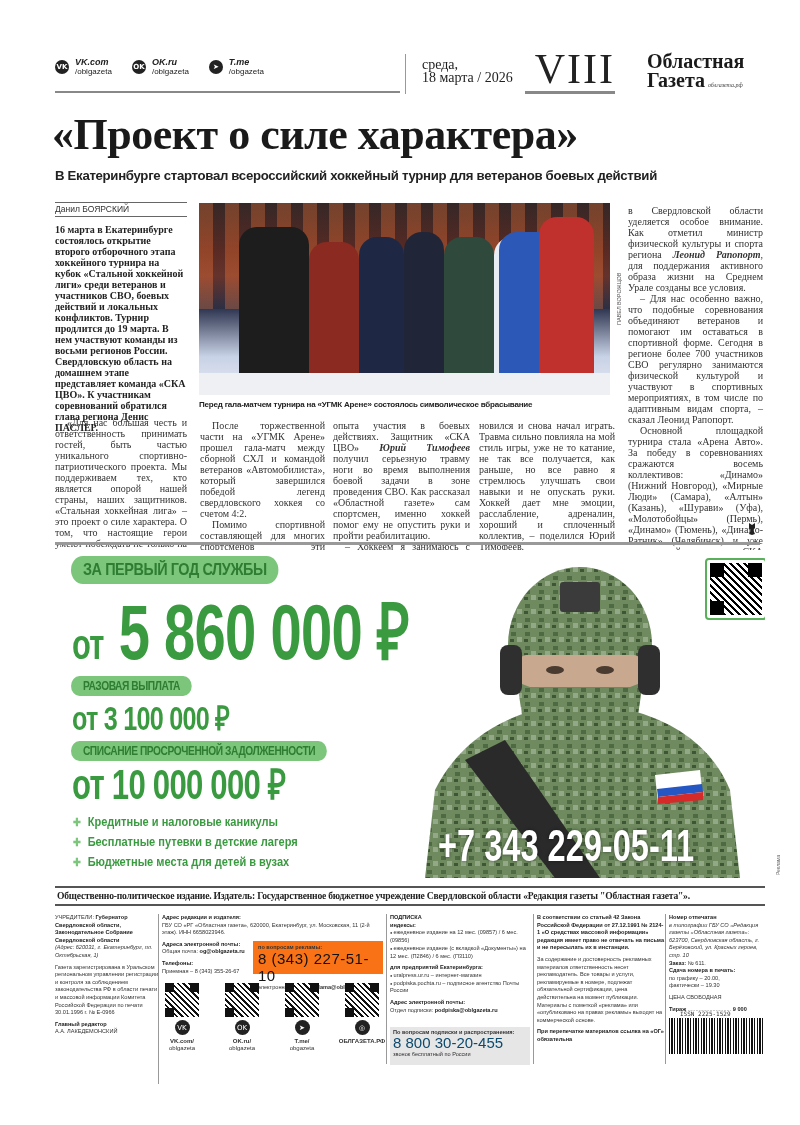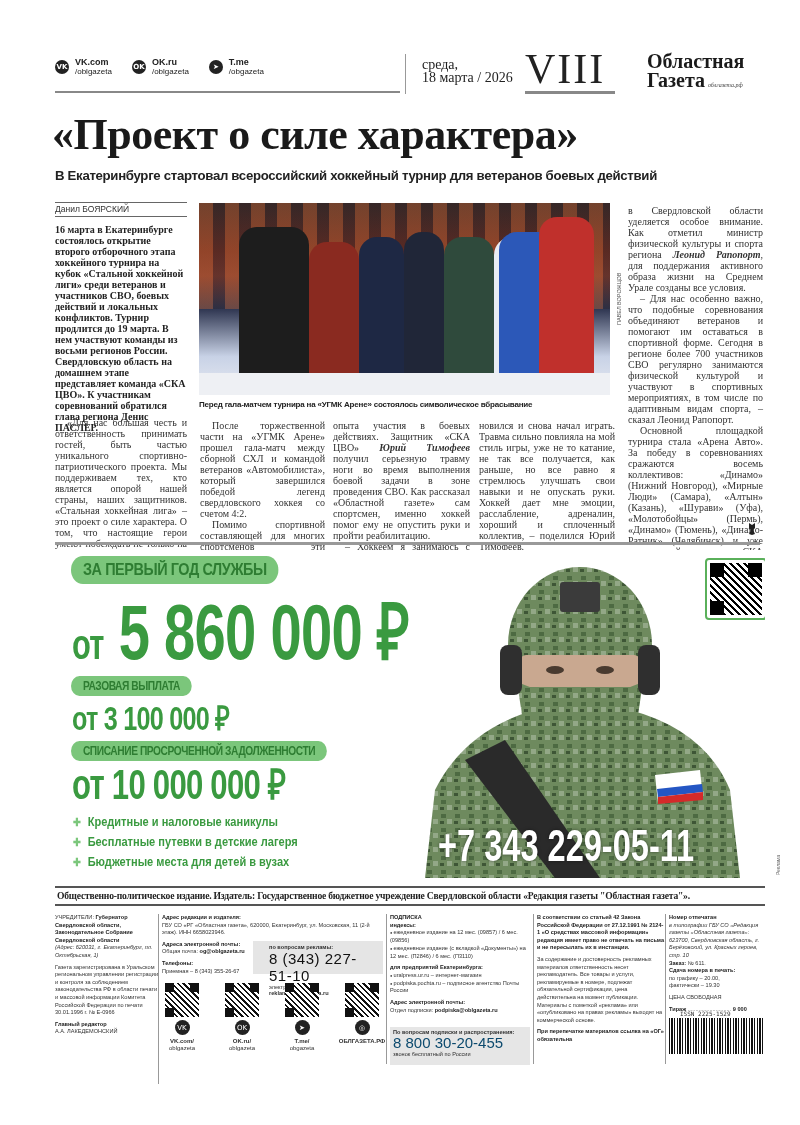--- a/index.html
+++ b/index.html
@@ -7,26 +7,26 @@
   body { position: relative; font-family: "DejaVu Serif", serif; color: #1a1a1a; }
 
   
   .masthead { position: absolute; left: 55px; top: 50px; width: 705px; height: 38px; }
   .socials { position: absolute; left: 0; top: 8px; display: flex; gap: 20px; }
   .soc { display: flex; align-items: center; gap: 6px; }
   .soc-ic { width: 14px; height: 14px; border-radius: 50%; background: #222; color: #fff;
     font-family: "DejaVu Sans", sans-serif; font-size: 7px; font-weight: bold;
     display: flex; align-items: center; justify-content: center; }
   .soc-txt { font-family: "Liberation Sans", sans-serif; font-size: 8px; line-height: 9px; color: #222; }
-  .soc-txt b { display: block; font-weight: bold; font-size: 9px; }
+  .soc-txt b { display: block; font-weight: bold; font-size: 9px; font-style: italic; }
   .mast-rule { position: absolute; left: 0; top: 41px; width: 345px; height: 2px; background: #888; }
   .mast-vline { position: absolute; left: 350px; top: 4px; width: 1px; height: 40px; background: #999; }
   .date { position: absolute; left: 367px; top: 8px; font-family: "Liberation Serif", serif;
     font-size: 14px; font-weight: normal; line-height: 13px; color: #222; }
-  .page-num { position: absolute; left: 470px; top: -2px; width: 90px; text-align: left;
+  .page-num { position: absolute; left: 470px; top: -2px; width: 90px; text-align: right;
     font-family: "Liberation Serif", serif; font-size: 42px; line-height: 42px; color: #222; letter-spacing: 2px; }
   .page-num-bar { position: absolute; left: 470px; top: 41px; width: 90px; height: 3px; background: #888; }
   .brand { position: absolute; left: 592px; top: 2px; font-family: "Liberation Serif", serif;
     font-weight: bold; font-size: 20px; line-height: 19px; color: #1a1a1a; }
   .brand small { font-size: 6px; font-weight: normal; font-style: italic; color: #444; margin-left: 3px; }
 
   
   .title { position: absolute; left: 52px; top: 110px; font-family: "Liberation Serif", serif;
     font-size: 44px; line-height: 50px; color: #1a1a1a; letter-spacing: -0.5px; }
   .subtitle { position: absolute; left: 55px; top: 168px; font-family: "Liberation Sans", sans-serif;
@@ -100,21 +100,21 @@
   
   .imprint-top { position: absolute; left: 55px; top: 886px; width: 710px; border-top: 2px solid #555; border-bottom: 2px solid #555;
     font-family: "Liberation Serif", serif; font-weight: bold; font-size: 9.6px; line-height: 16px; color: #222; padding-left: 2px; letter-spacing: -0.2px; }
   .imp { position: absolute; font-family: "Liberation Sans", sans-serif; font-size: 5.6px; line-height: 7.6px; color: #333; }
   .imp b { font-weight: bold; color: #222; }
   .imp i { font-style: italic; }
   .imp p { margin-bottom: 4px; }
   .imp-c1 { left: 55px; top: 914px; width: 105px; }
   .imp-c2 { left: 162px; top: 914px; width: 222px; }
   .imp-vl { position: absolute; width: 1px; background: #999; }
-  .adv-box { position: absolute; left: 253px; top: 941px; width: 130px; height: 33px; background: #e5e5e5; padding: 3px 16px;
+  .adv-box { position: absolute; left: 253px; top: 941px; width: 130px; height: 33px; background: #f97316; padding: 3px 5px;
     font-family: "Liberation Sans", sans-serif; font-size: 5.6px; color: #333; }
   .adv-box .big { font-size: 15px; line-height: 17px; color: #111; letter-spacing: 0.5px; }
   .qr-row { position: absolute; left: 162px; top: 983px; width: 220px; display: flex; justify-content: space-between; }
   .qr-item { width: 40px; display: flex; flex-direction: column; align-items: center; gap: 3px; }
   .qr-s { width: 34px; height: 34px;
     background:
       linear-gradient(#111,#111) 0 0/9px 9px no-repeat,
       linear-gradient(#111,#111) 100% 0/9px 9px no-repeat,
       linear-gradient(#111,#111) 0 100%/9px 9px no-repeat,
       repeating-linear-gradient(45deg,#111 0 1.5px,#fff 1.5px 4px); }

